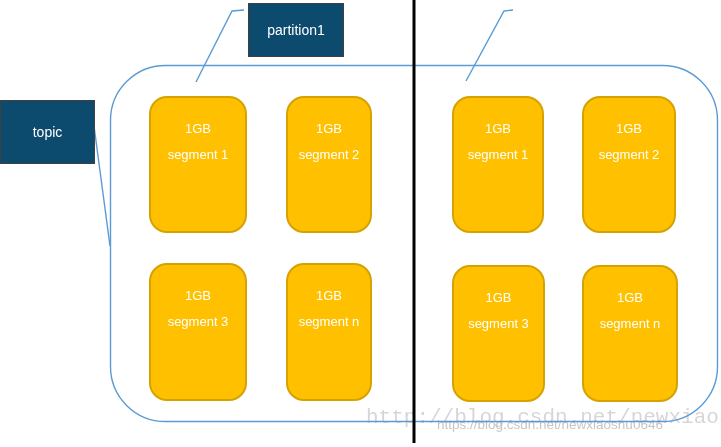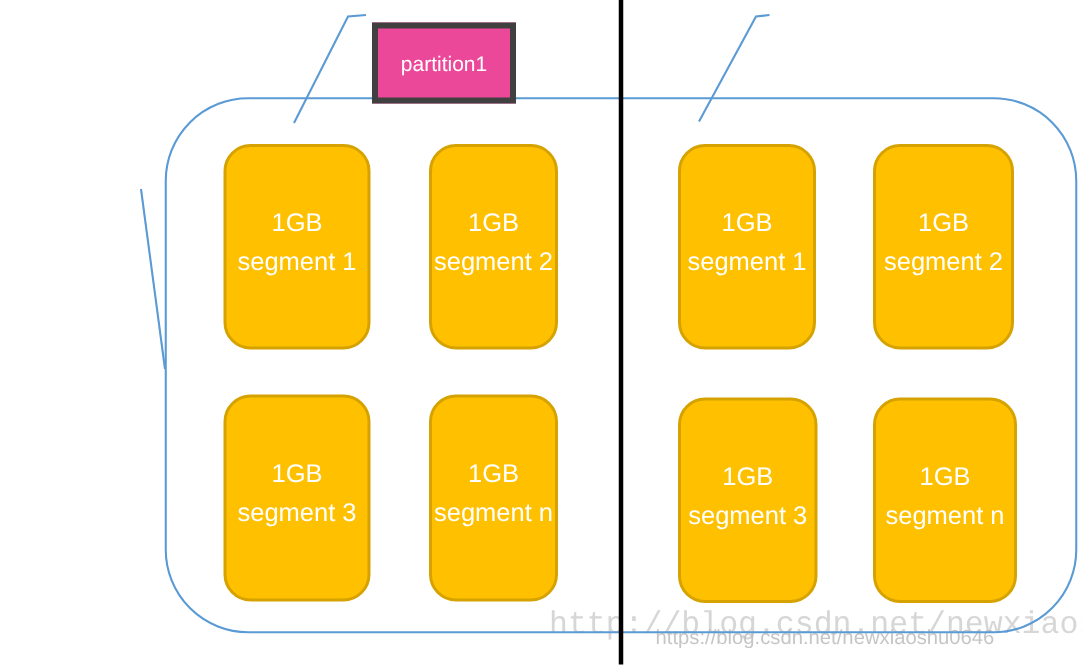--- a/index.html
+++ b/index.html
@@ -11,40 +11,39 @@
     overflow: hidden;
     font-family: "Liberation Sans", sans-serif;
   }
   .svg-layer {
     position: absolute;
     left: 0; top: 0;
     width: 721px; height: 447px;
   }
   .blue-label {
     position: absolute;
-    background: #ec4899;
-    border: 4px solid #404040;
+    background: #0c4a6e;
+    border: 1px solid #404040;
     color: #ffffff;
     display: flex;
     align-items: center;
     justify-content: center;
     font-size: 14px;
     box-sizing: border-box;
-    margin-top: 12px;
   }
   .segment {
     position: absolute;
     background: #ffc000;
     border: 2px solid #d6a200;
     border-radius: 18px;
     box-sizing: border-box;
     color: #ffffff;
-    font-size: 17px;
+    font-size: 13px;
     text-align: center;
-    padding-top: 38px;
+    padding-top: 18px;
   }
   .segment .line { display: block; line-height: 26px; }
   .wm-large {
     position: absolute;
     left: 366px; top: 406px;
     font-family: "Liberation Mono", monospace;
     font-size: 21px;
     color: #cdcdcd;
     opacity: 0.8;
     white-space: nowrap;
@@ -69,20 +68,21 @@
   <div class="wm-small">https://blog.csdn.net/newxiaoshu0646</div>
 
   <svg class="svg-layer" viewBox="0 0 721 447">
     <rect x="110.5" y="65.5" width="607" height="356" rx="55" ry="55" fill="none" stroke="#5b9bd5" stroke-width="1.4"></rect>
     <line x1="414" y1="0" x2="414" y2="443" stroke="#000000" stroke-width="3"></line>
     <polyline points="244,10 232,11 196,82" fill="none" stroke="#5b9bd5" stroke-width="1.4"></polyline>
     <polyline points="513,10 504,11 466,81" fill="none" stroke="#5b9bd5" stroke-width="1.4"></polyline>
     <polyline points="94,126 110,246" fill="none" stroke="#5b9bd5" stroke-width="1.4"></polyline>
   </svg>
 
+  <div class="blue-label" style="left:0; top:100px; width:95px; height:64px;">topic</div>
 
   <div class="blue-label" style="left:248px; top:3px; width:96px; height:54px;">partition1</div>
 
 
   <div class="segment" style="left:149px; top:96px; width:98px; height:137px;">
     <span class="line">1GB</span>
     <span class="line">segment 1</span>
   </div>
   <div class="segment" style="left:286px; top:96px; width:86px; height:137px;">
     <span class="line">1GB</span>

